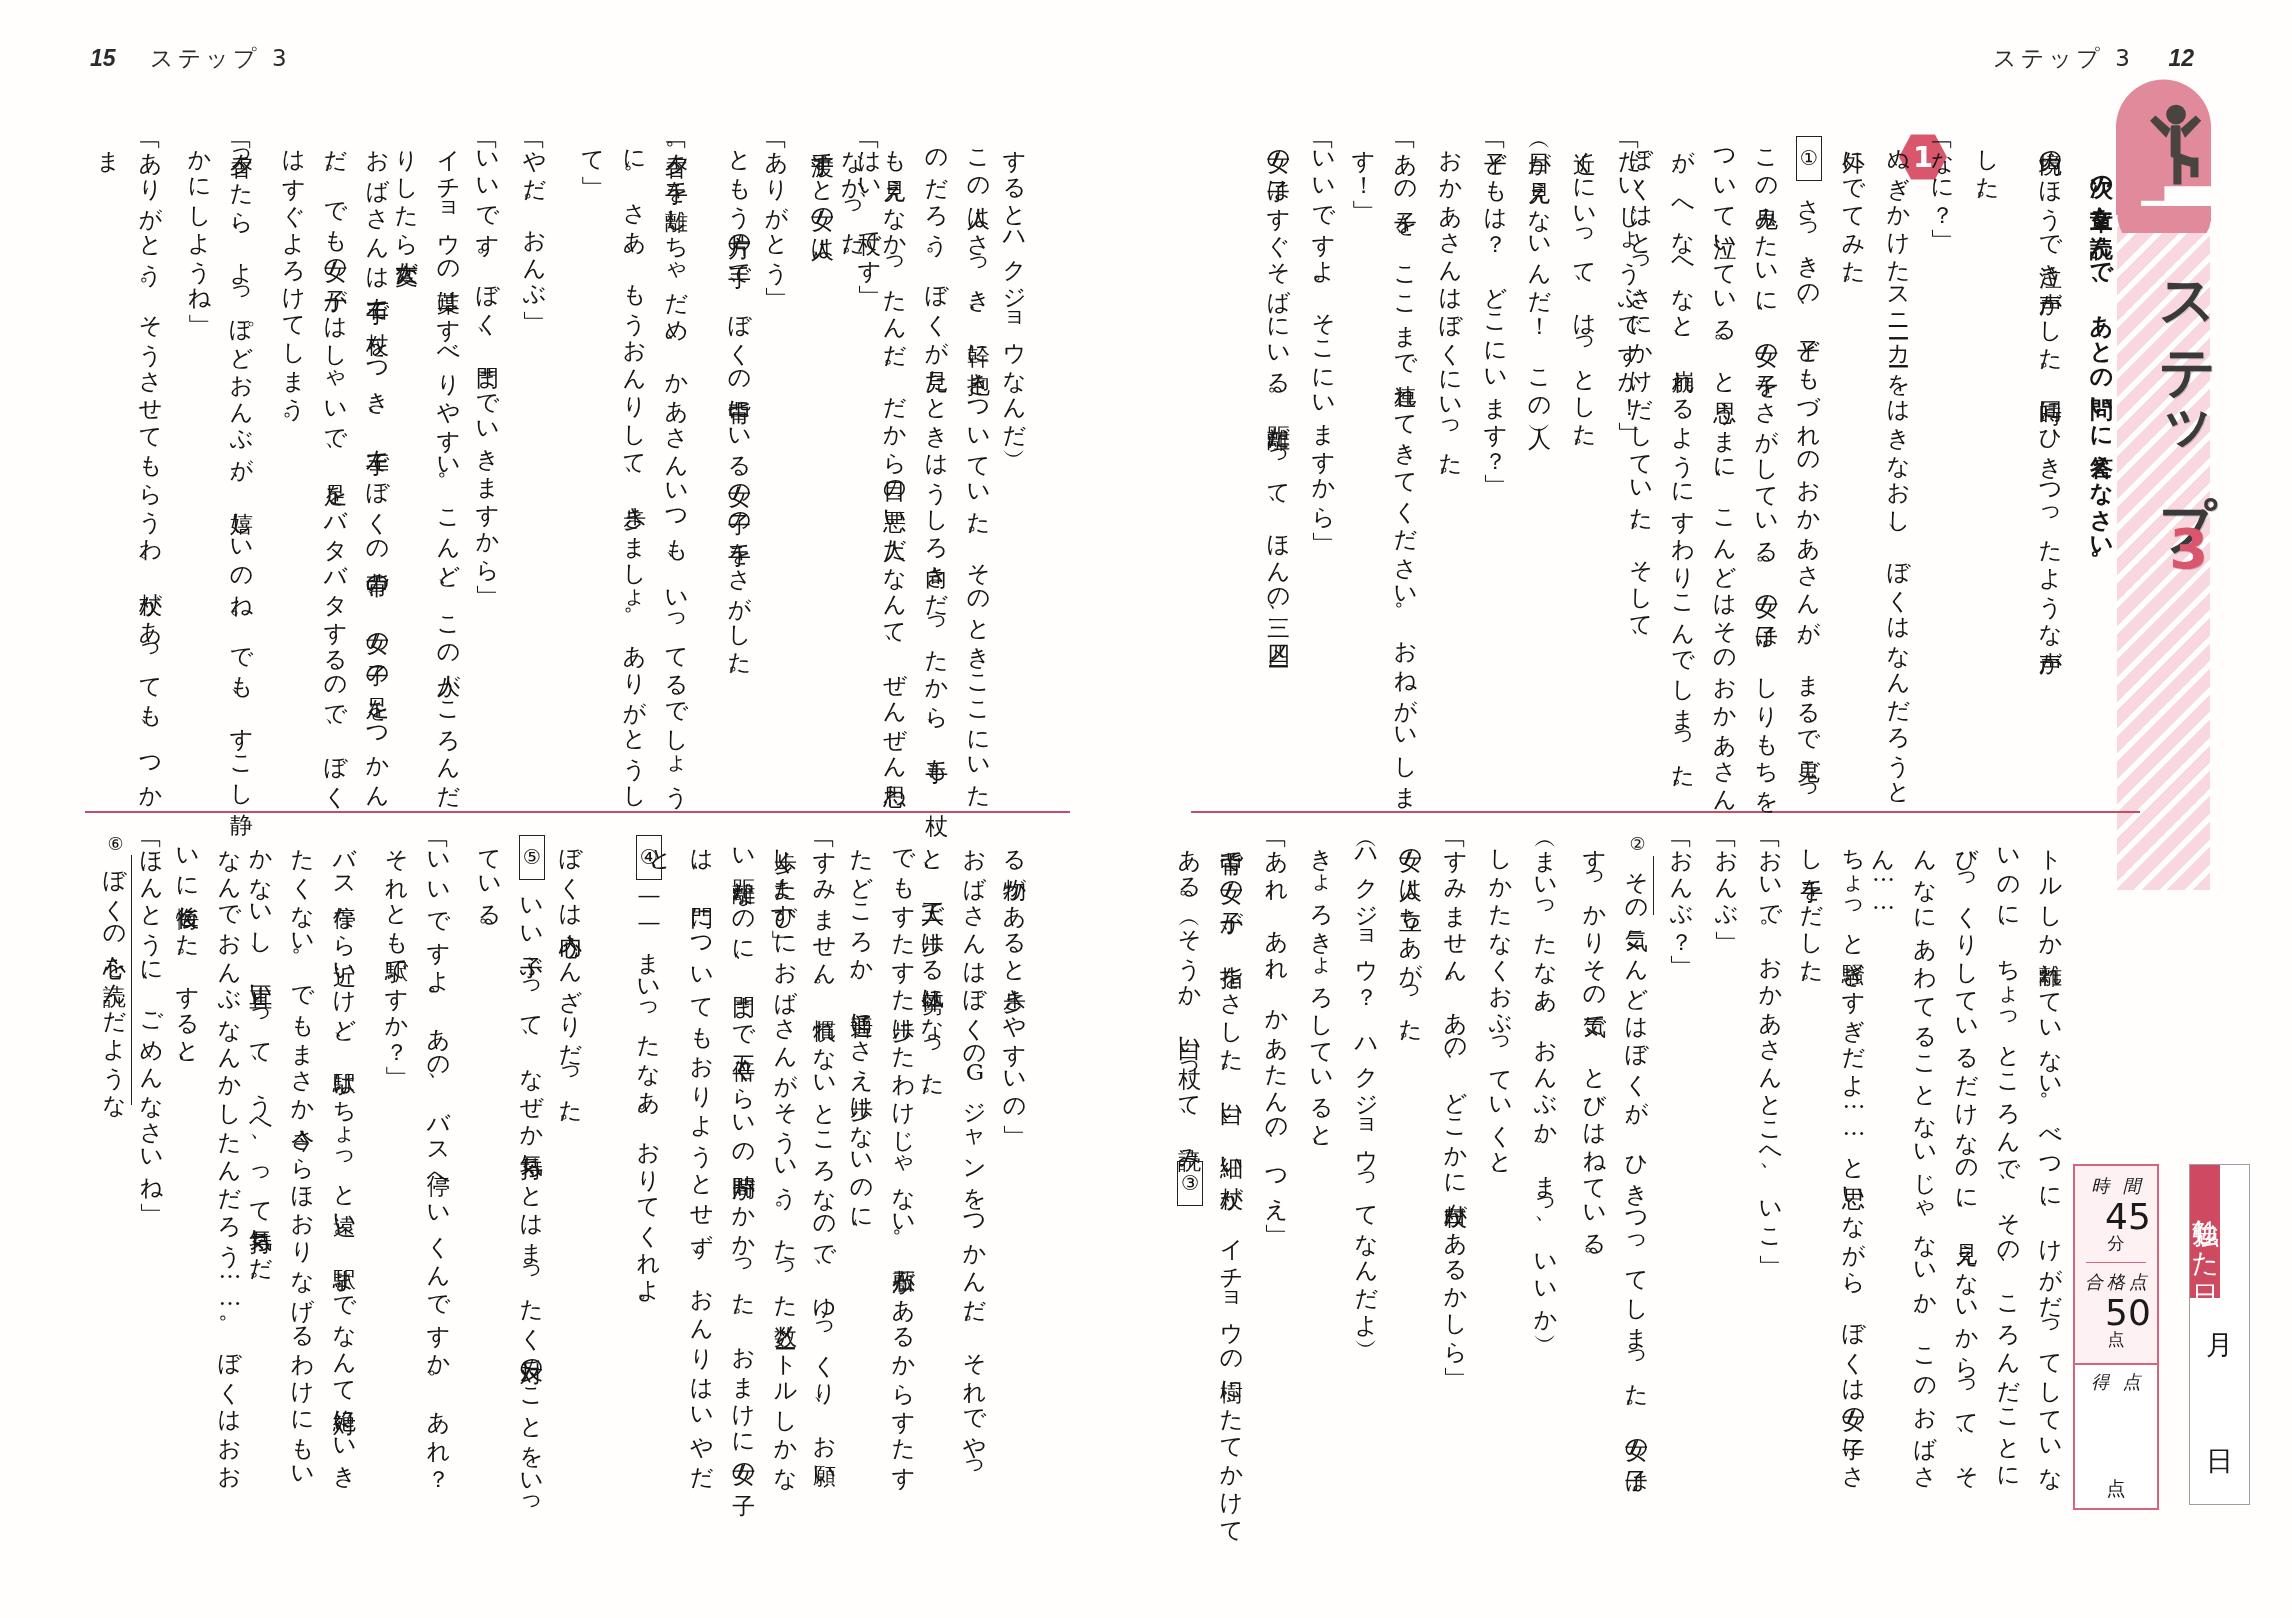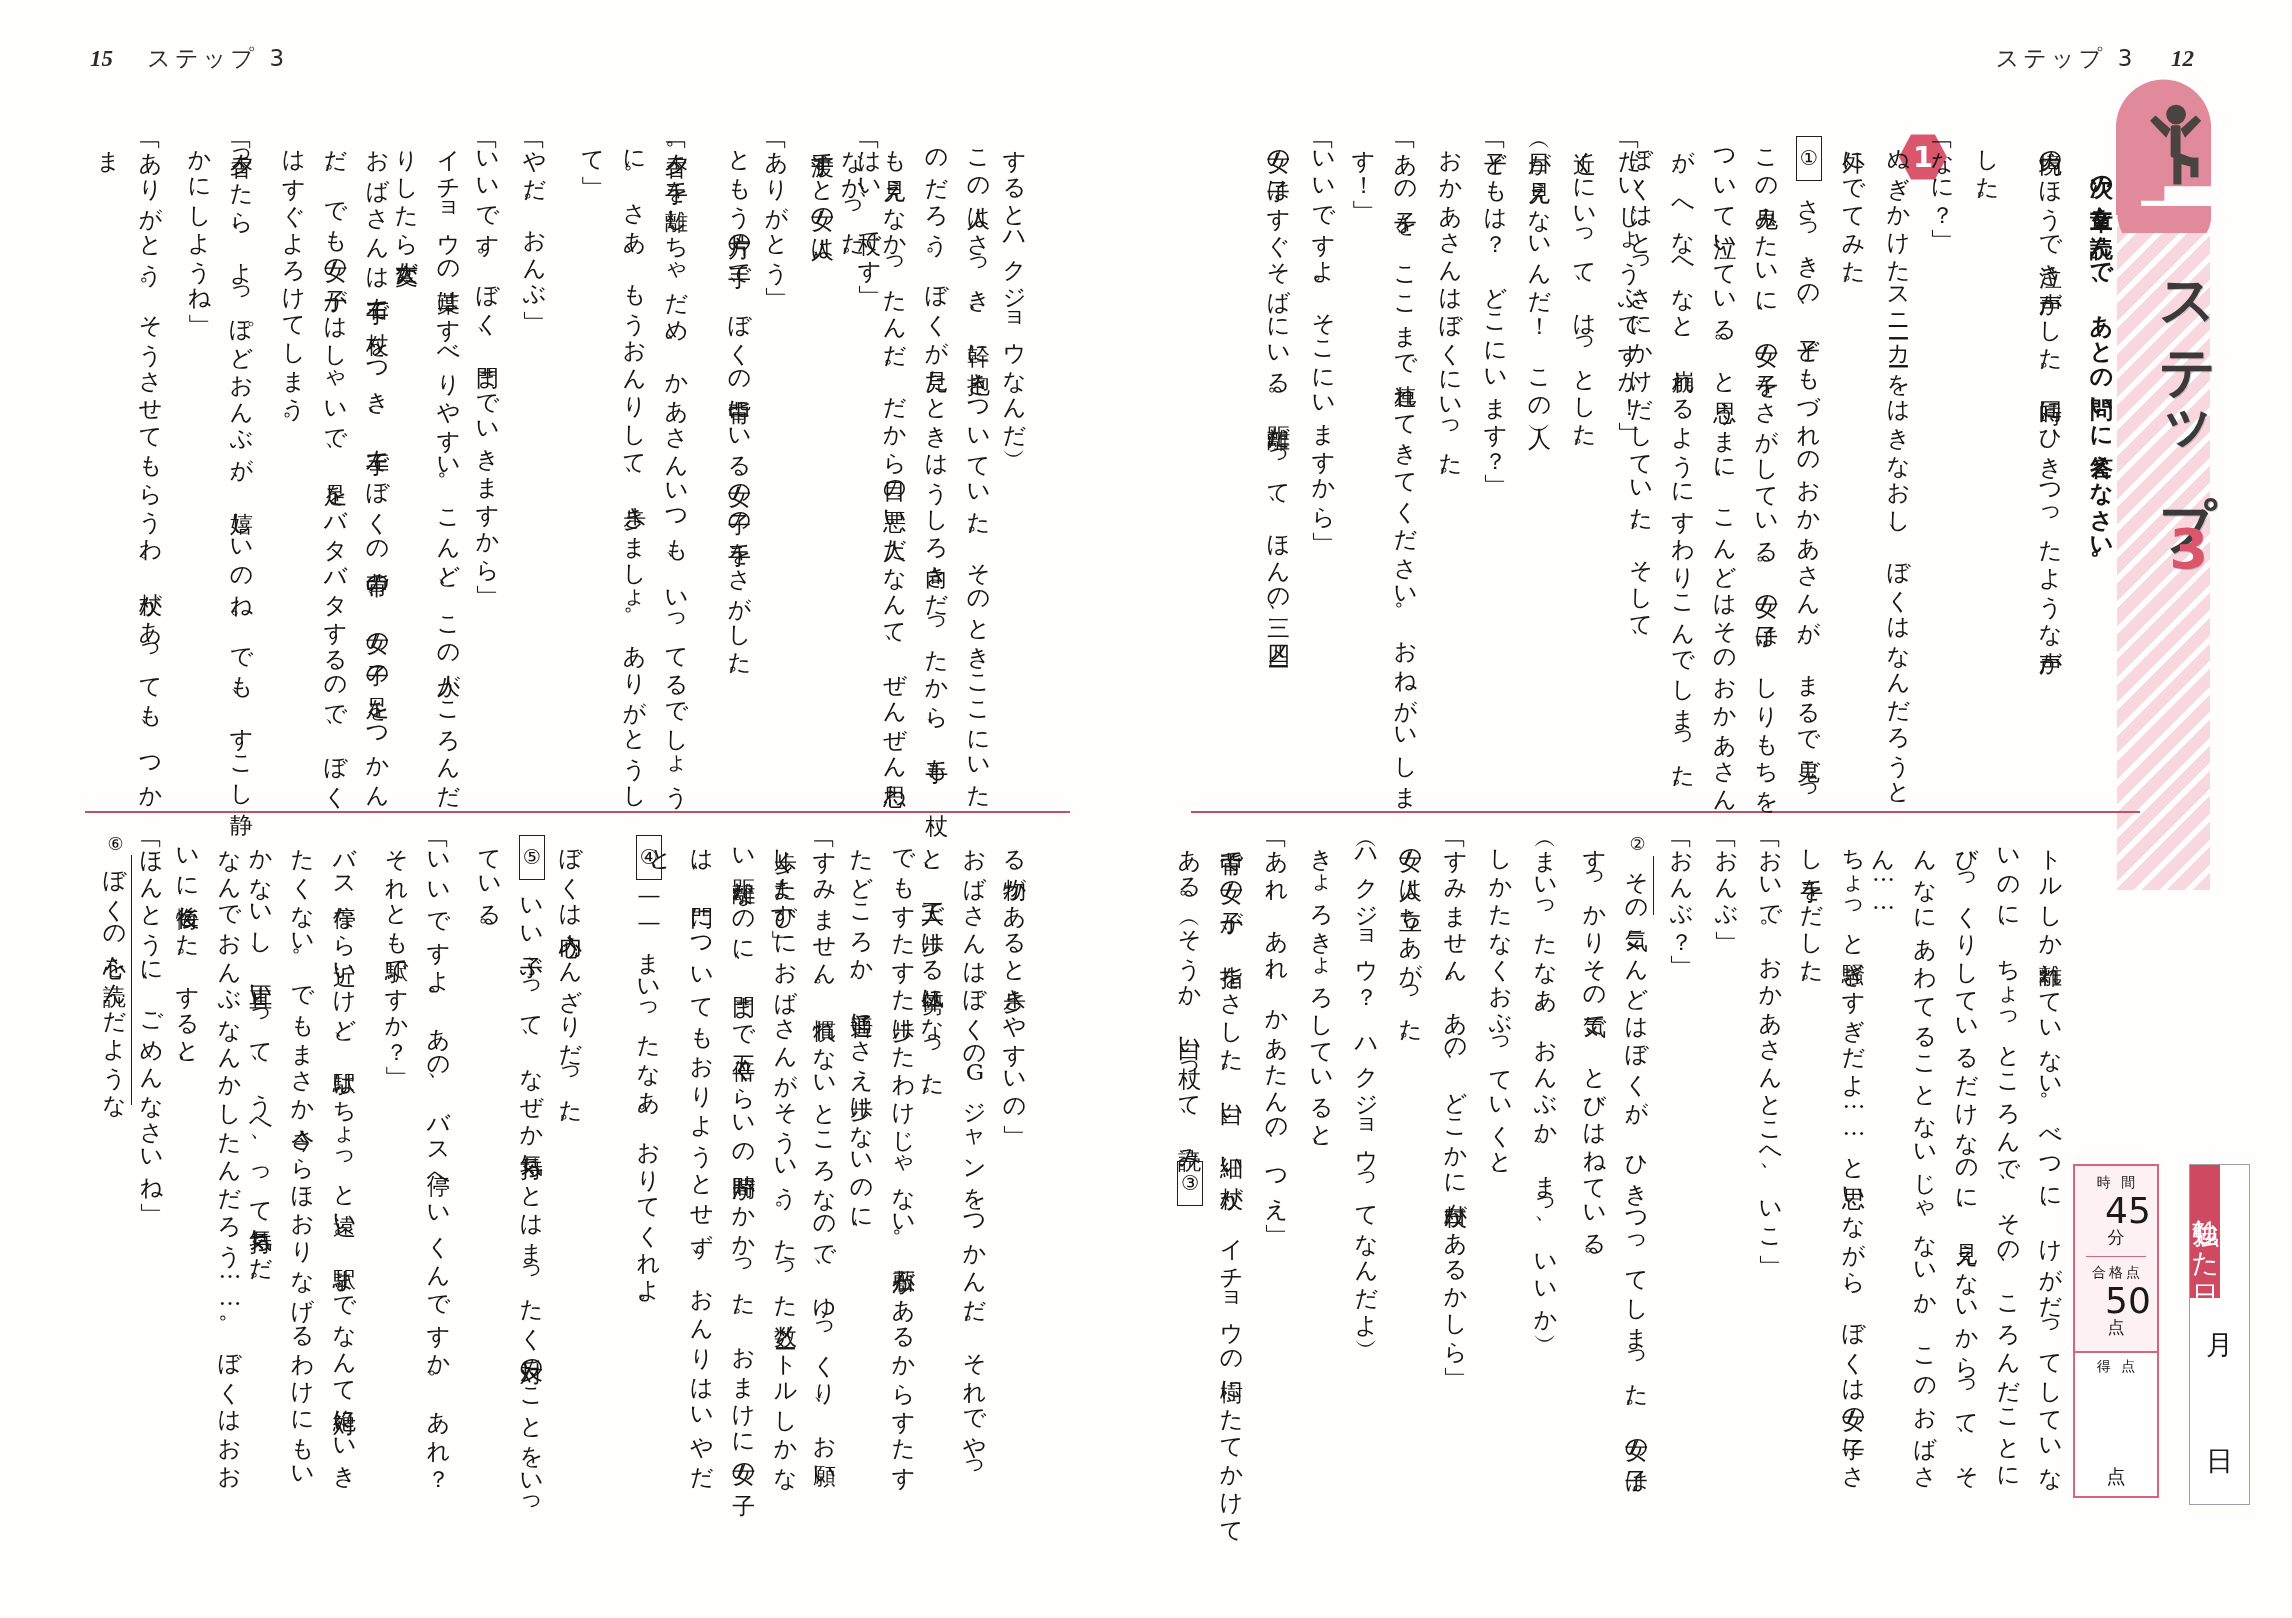--- a/index.html
+++ b/index.html
@@ -12,21 +12,21 @@
   }
   .page{position:absolute;inset:0;background:#fffefd;}
 
   
   .head{
     position:absolute;top:43px;
     font-size:23px;letter-spacing:.18em;
     color:#2b2b2b;white-space:nowrap;
     font-family:"DejaVu Sans","Liberation Sans",sans-serif;
   }
-  .head .num{font-style:italic;font-weight:600;font-family:Liberation Serif, serif;letter-spacing:0;}
+  .head .num{font-style:italic;font-weight:600;font-family:Liberation Sans, sans-serif;letter-spacing:0;}
   .head-left{left:90px;}
   .head-right{right:99px;}
 
   
   .steptab{position:absolute;right:72px;top:75px;width:118px;height:573px;}
   .stripeband{
     position:absolute;left:14.3px;top:134px;width:93px;height:681px;
     background:
       repeating-linear-gradient(-45deg,
         #f8d5dd 0px,#f8d5dd 12.5px,
@@ -47,21 +47,21 @@
   
   .scorebox{
     position:absolute;right:134px;top:1164px;
     width:82px;border:2.7px solid #d4657c;
     background:#fff;
     font-family:"DejaVu Sans","Liberation Sans",sans-serif;
     text-align:center;color:#1a1a1a;
   }
   .sb-top{background:#fdf1f4;padding:5.4px 0 9px;border-bottom:2.7px solid #d4657c;}
   .sb-row{padding:2.7px 0;}
-  .sb-lab{font-size:14px;letter-spacing:.22em;padding-left:.22em;}
+  .sb-lab{font-size:18px;letter-spacing:.22em;padding-left:.22em;font-style:italic;}
   .sb-big{font-size:36px;line-height:1.05;font-weight:400;padding-left:24px;}
   .sb-sm{font-size:17px;margin-top:-3.6px;}
   .sb-sep{height:1.8px;background:#d4657c;margin:3.6px 10.7px;}
   .sb-bot{padding:5.4px 0 3.6px;height:134px;position:relative;}
   .sb-bot .unit{position:absolute;bottom:5.4px;left:0;right:0;font-size:19px;}
 
   .datebox{
     position:absolute;right:43px;top:1164px;
     width:59px;height:339px;border:1.8px solid #9aa0a6;background:#fff;
     font-family:"DejaVu Sans","Liberation Sans",sans-serif;

